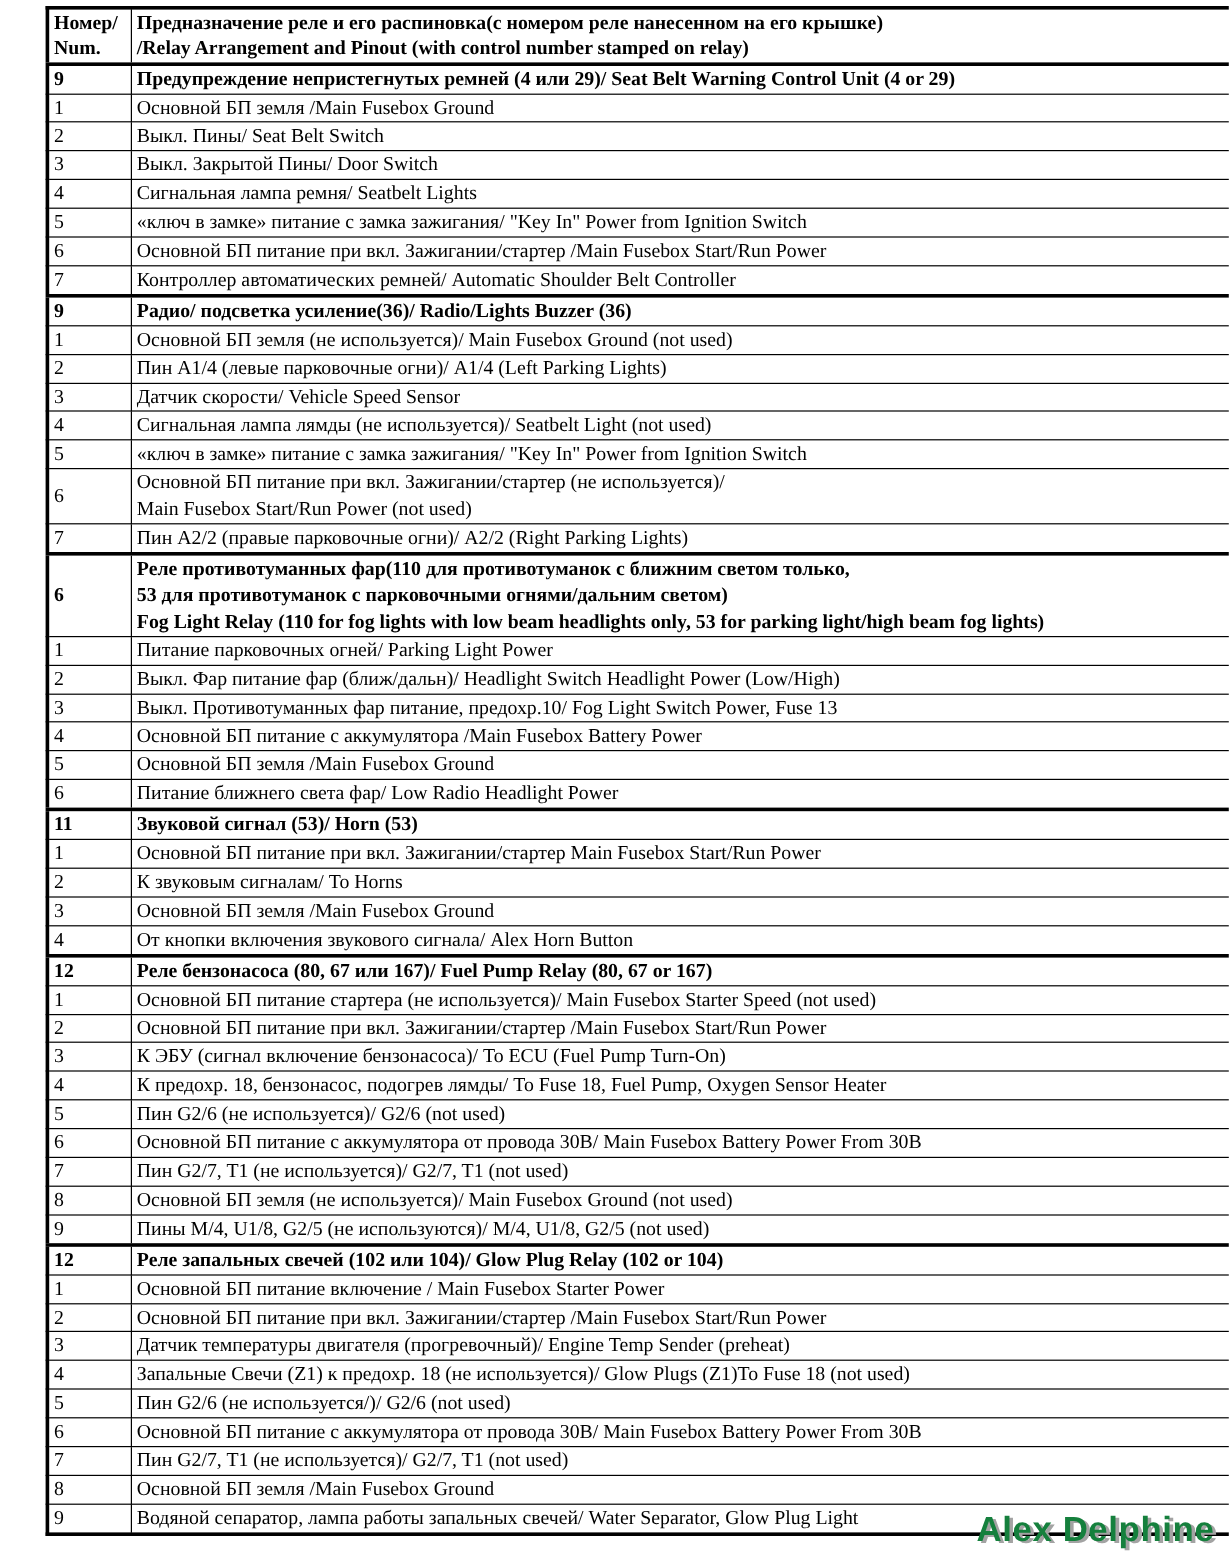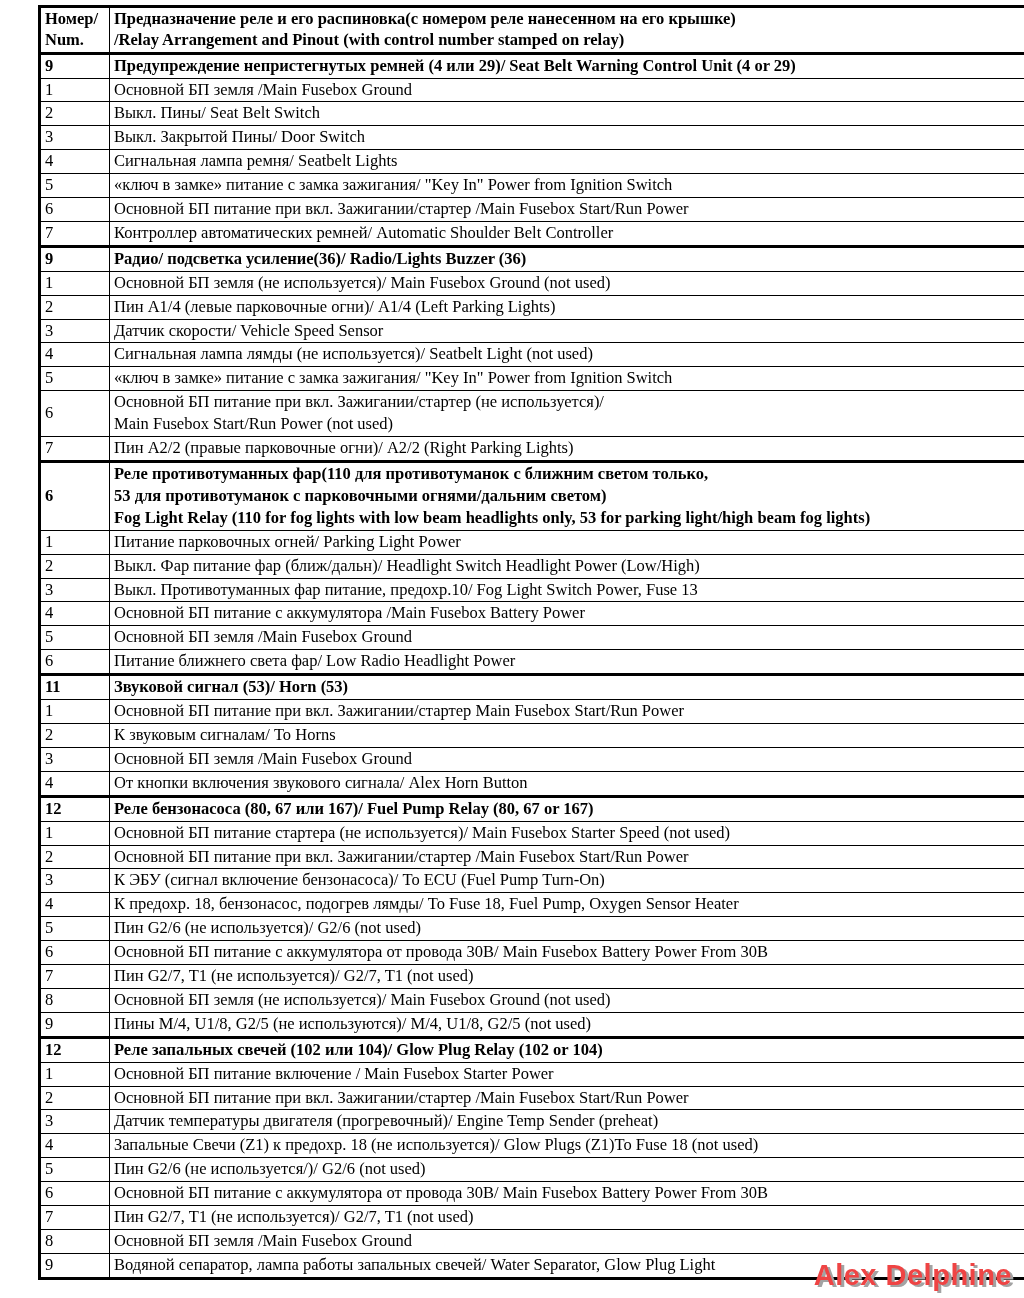--- a/index.html
+++ b/index.html
@@ -261,13 +261,13 @@
         <td class="num">8</td>
         <td>Основной БП земля /Main Fusebox Ground</td>
       </tr>
       <tr>
         <td class="num">9</td>
         <td>Водяной сепаратор, лампа работы запальных свечей/ Water Separator, Glow Plug Light</td>
       </tr>
     </tbody>
 </table>
 
-<div class="watermark" style="color: #ef4444; text-shadow: rgb(163, 163, 163) 3px 2px 0px;">Alex Delphine</div>
+<div class="watermark" style="color: #15803d; text-shadow: rgb(163, 163, 163) 3px 2px 0px;">Alex Delphine</div>
 
 </body></html>

